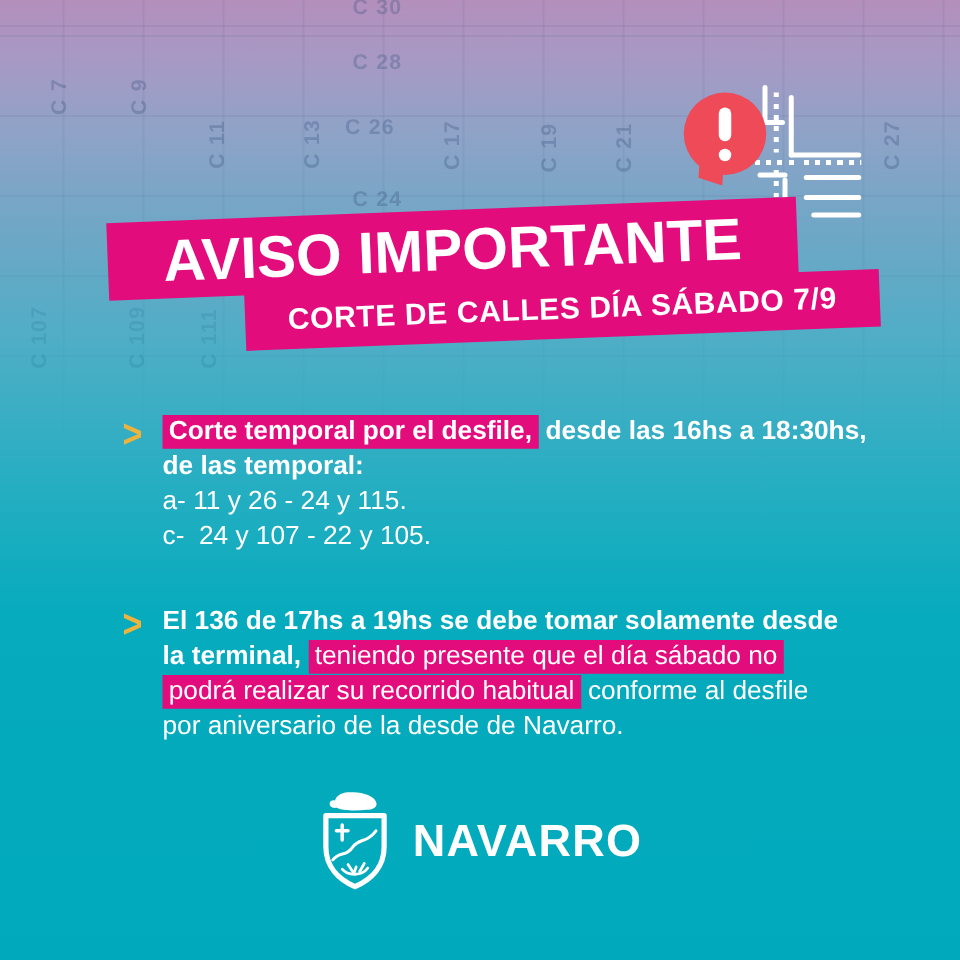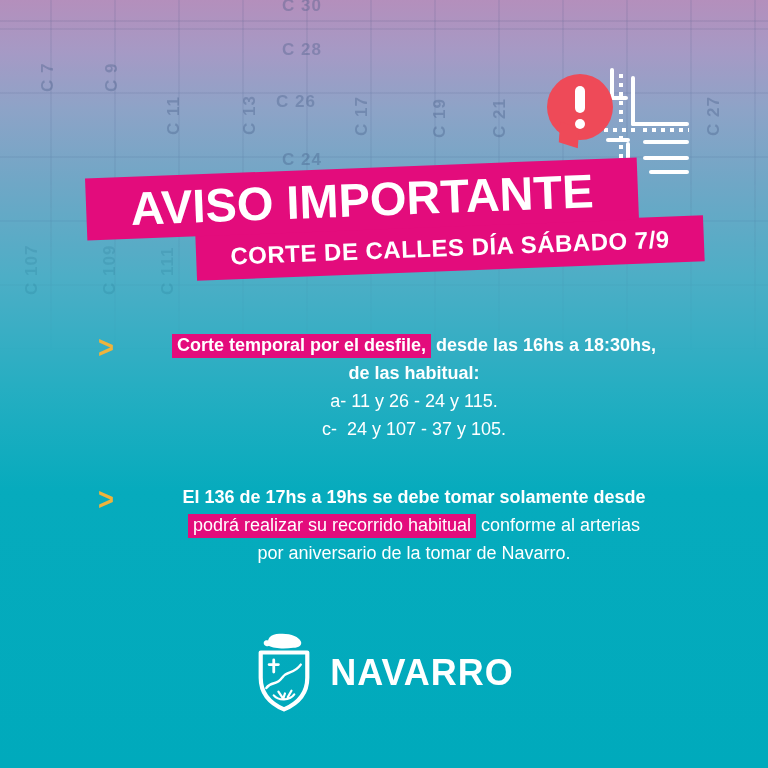--- a/index.html
+++ b/index.html
@@ -61,21 +61,21 @@
     position:absolute; left:196px; top:225px; width:508px; height:46px; z-index:2;
     background:#e30c7c; transform:rotate(-2.2deg);
     display:flex; align-items:center; justify-content:center;
   }
   .banner-sub .subtitle{
     color:#fff; font-weight:bold; font-size:24px; letter-spacing:0.5px; white-space:nowrap;
   }
 
   
   .notice{ position:absolute; left:98px; width:600px; z-index:4; color:#fff; }
-  .notice .line{ font-size:18px; line-height:28px; white-space:pre-wrap;text-align:center; }
+  .notice .line{ font-size:21px; line-height:28px; white-space:pre-wrap; }
   .notice .bold{ font-weight:bold; }
   .chevron{
     position:absolute; left:0; top:-2px; color:#eeb33c; font-weight:bold;
     font-size:26px; transform:scale(1.05,1.2); transform-origin:left top;
   }
   .indent{ padding-left:32px; }
   .hl{ background:#e30c7c; padding:1px 5px 3px 5px; box-decoration-break:clone; -webkit-box-decoration-break:clone; }
   .notice-1{ top:331px; }
   .notice-2{ top:483px; }
 
@@ -140,32 +140,33 @@
     <span class="subtitle">CORTE DE CALLES DÍA SÁBADO 7/9</span>
   </div>
   <div class="banner-main">
     <span class="title">AVISO IMPORTANTE</span>
   </div>
 
   <div class="notice notice-1">
     <span class="chevron">&gt;</span>
     <div class="indent">
       <div class="line"><span class="bold hl">Corte temporal por el desfile,</span><span class="bold"> desde las 16hs a 18:30hs,</span></div>
-      <div class="line bold">de las habitual:</div>
+      <div class="line bold">de las temporal:</div>
       <div class="line">a- 11 y 26 - 24 y 115.</div>
-      <div class="line">c-  24 y 107 - 37 y 105.</div>
+      <div class="line">c-  24 y 107 - 22 y 105.</div>
     </div>
   </div>
 
   <div class="notice notice-2">
     <span class="chevron">&gt;</span>
     <div class="indent">
       <div class="line bold">El 136 de 17hs a 19hs se debe tomar solamente desde</div>
-      <div class="line"><span class="hl">podrá realizar su recorrido habitual</span><span> conforme al arterias</span></div>
-      <div class="line">por aniversario de la tomar de Navarro.</div>
+      <div class="line"><span class="bold">la terminal,</span><span> </span><span class="hl">teniendo presente que el día sábado no</span></div>
+      <div class="line"><span class="hl">podrá realizar su recorrido habitual</span><span> conforme al desfile</span></div>
+      <div class="line">por aniversario de la desde de Navarro.</div>
     </div>
   </div>
 
   <div class="footer">
     <svg class="crest" viewBox="0 0 64 88">
 
       <path d="M16,15 C12,8 18,2 27,2 C38,1 48,5 50,10 C52,14 48,17 42,17 C33,18 21,18 16,15 Z" fill="#ffffff"></path>
       <path d="M15,9 C11,8 9,11 11,14 C13,16 17,16 18,13 Z" fill="#ffffff"></path>
 
       <path d="M7,22 H57 V49 C57,66 46,77 32,83 C18,77 7,66 7,49 Z" fill="none" stroke="#ffffff" stroke-width="4.5" stroke-linejoin="round"></path>

